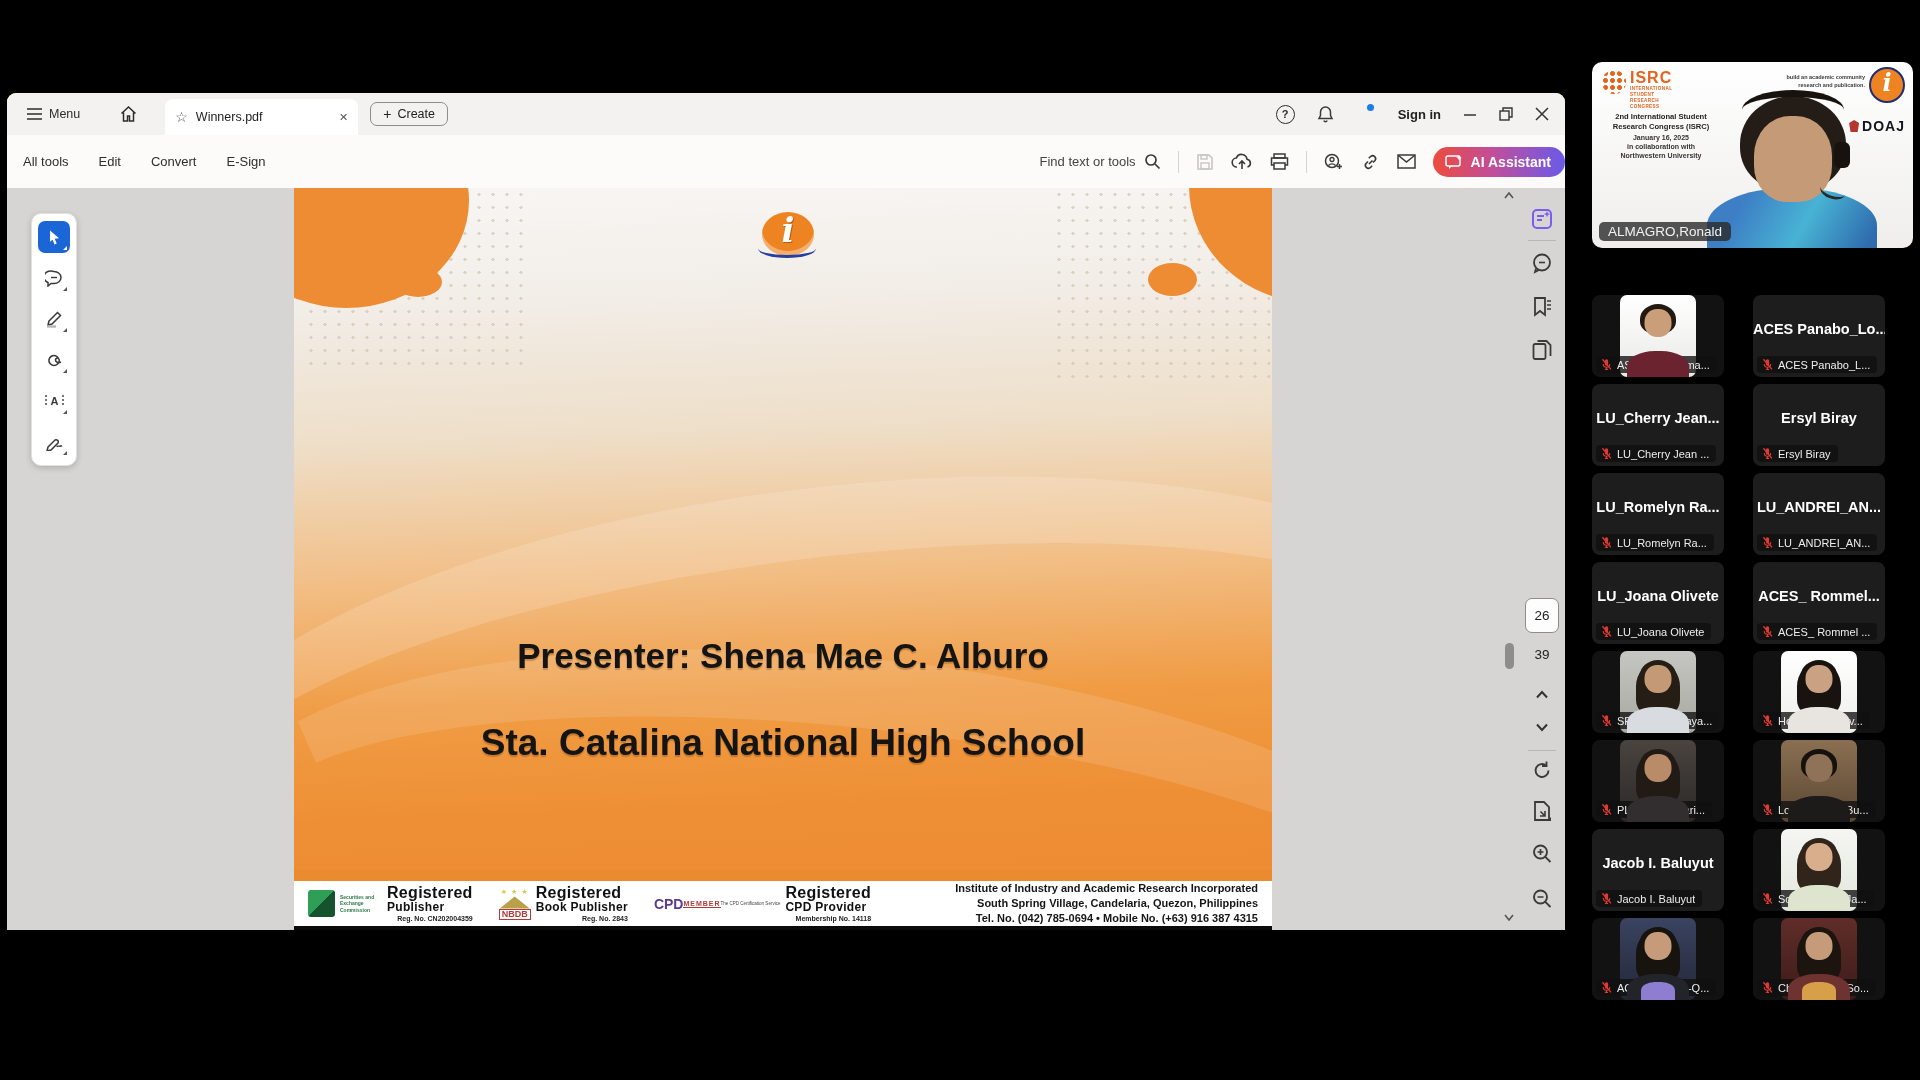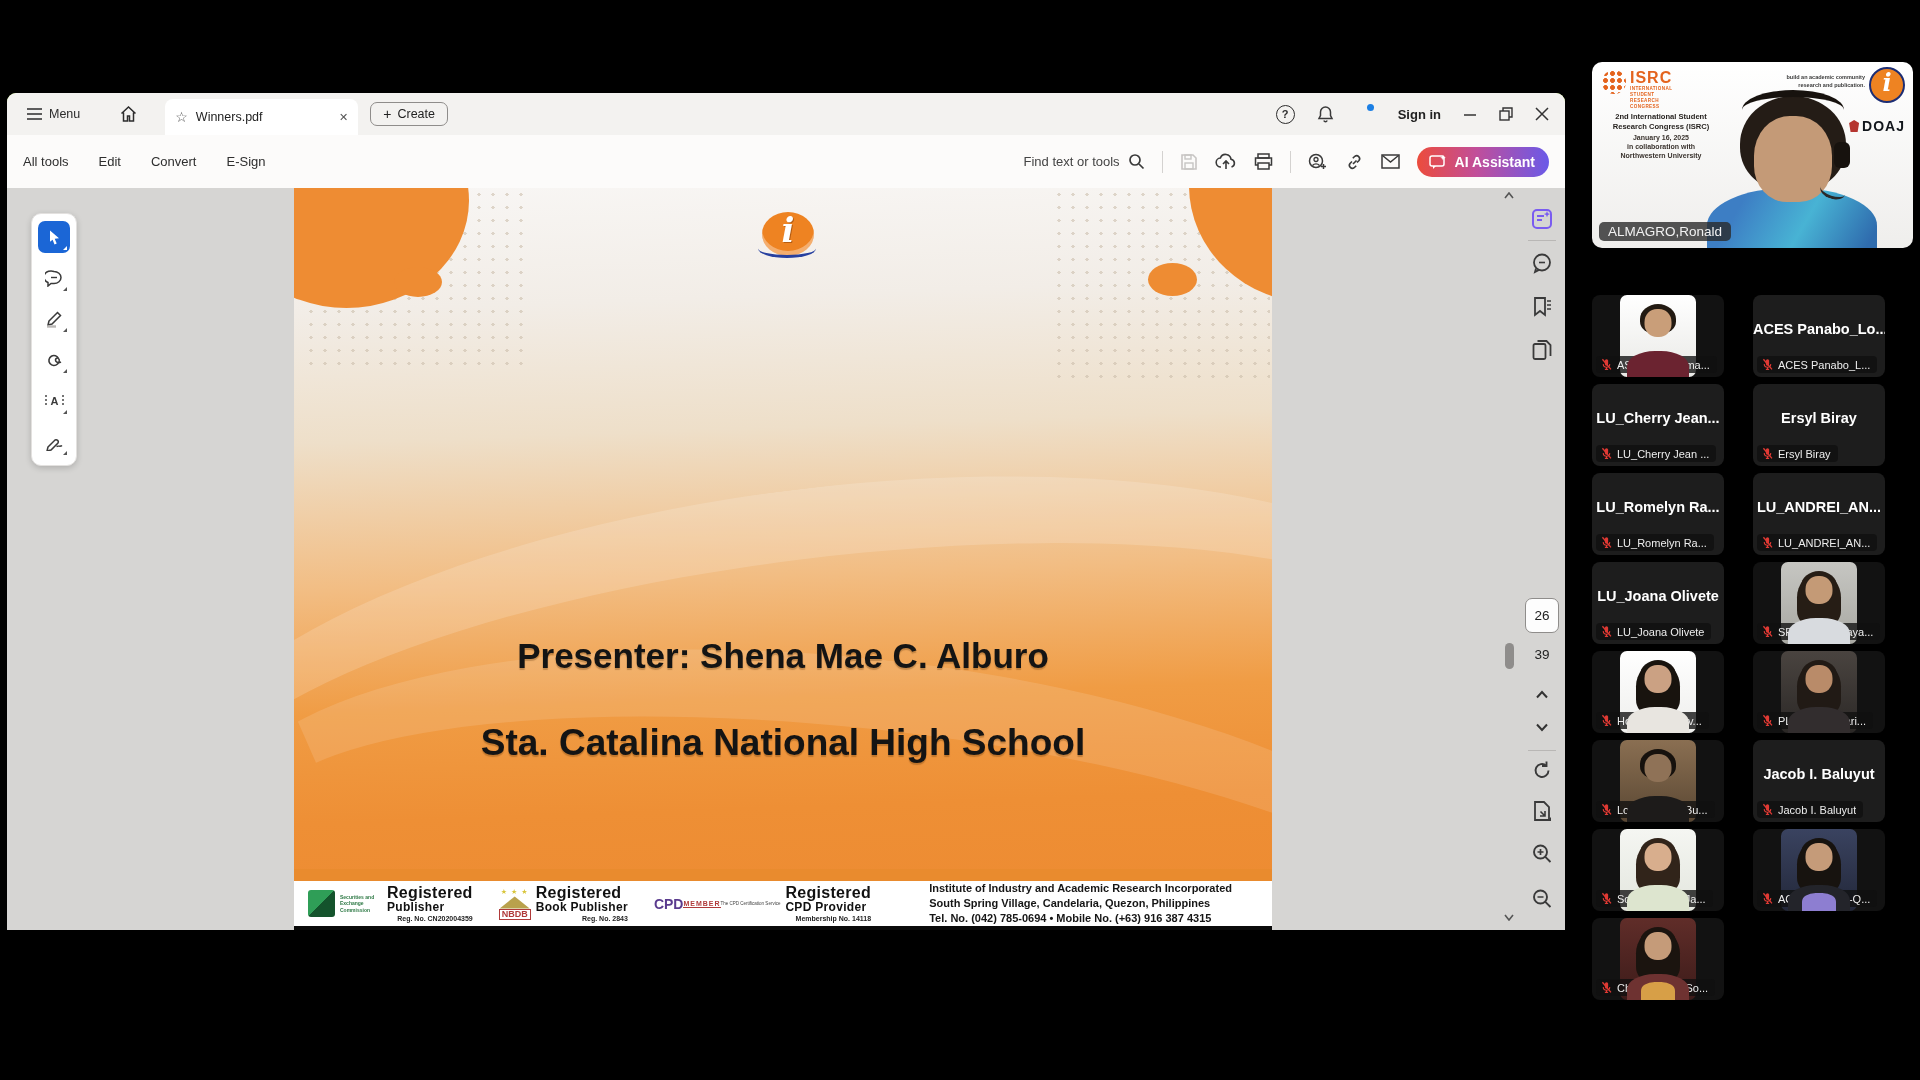--- a/index.html
+++ b/index.html
@@ -25,21 +25,21 @@
   .appgrid{position:relative;width:16px;height:16px;display:grid;grid-template-columns:repeat(3,1fr);gap:2px;}
   .appgrid i{width:3.5px;height:3.5px;border-radius:50%;background:#3a3a3a;}
   .appgrid .bluedot{position:absolute;right:-2px;top:-2px;width:7px;height:7px;border-radius:50%;background:#1b7fe4;}
   .signin{font-size:13px;font-weight:bold;color:#222;margin-left:4px;cursor:pointer;}
   .winbtn{color:#333;font-size:15px;cursor:pointer;display:flex;align-items:center;}
   
   .toolbar{position:absolute;left:0;top:42px;width:100%;height:53px;background:#fcfbfa;border-bottom:1px solid #dcdad8;
     display:flex;align-items:center;}
   .tool-links{display:flex;gap:30px;margin-left:16px;}
   .tool-links span{font-size:13px;color:#2e2e2e;cursor:pointer;}
-  .tool-right{margin-left:auto;display:flex;align-items:center;gap:17px;padding-right:16px;}
+  .tool-right{margin-left:auto;display:flex;align-items:center;gap:17px;}
   .findbox{display:flex;align-items:center;gap:8px;font-size:13px;color:#444;cursor:text;}
   .vsep{width:1px;height:22px;background:#d4d2d0;}
   .ticon{display:flex;align-items:center;cursor:pointer;}
   .ai-pill{display:flex;align-items:center;gap:8px;height:30px;padding:0 14px 0 12px;border-radius:16px;border:none;cursor:pointer;
     background:linear-gradient(90deg,#ec4c3c 0%,#c14e9a 45%,#6a5ae8 100%);color:#fff;font-size:14px;font-weight:bold;}
   
   .docarea{position:absolute;left:0;top:95px;width:100%;height:742px;background:#d6d5d3;}
   
   .left-tools{position:absolute;left:24px;top:25px;width:44px;background:#fff;border:1px solid #e3e1df;border-radius:10px;
     box-shadow:0 2px 6px rgba(0,0,0,.18);display:flex;flex-direction:column;align-items:center;padding:7px 0;gap:9px;}
@@ -75,21 +75,21 @@
   .sec-logo{width:27px;height:27px;background:linear-gradient(135deg,#2f9e57 50%,#14532c 50%);border-radius:3px;}
   .sec-small{width:42px;font-size:5px;line-height:1.25;color:#2f7a46;font-weight:bold;}
   .nbdb-logo{display:flex;flex-direction:column;align-items:center;line-height:1;}
   .nbdb-book{width:30px;height:15px;background:#b9a14c;clip-path:polygon(0 100%,50% 20%,100% 100%);}
   .nbdb-stars{font-size:7px;color:#d8c53a;letter-spacing:1px;margin-bottom:-1px;}
   .nbdb-word{font-size:9px;font-weight:bold;color:#b03a3a;border:1px solid #b03a3a;padding:0 2px;background:#fff;}
   .cpd-logo{display:flex;align-items:center;line-height:1;}
   .cpd-word{font-size:14px;font-weight:bold;color:#5a3b8e;}
   .cpd-member{font-size:7px;font-weight:bold;color:#b03a3a;letter-spacing:1px;border-bottom:1px solid #b03a3a;}
   .cpd-small{font-size:4.5px;color:#444;margin-top:1px;}
-  .org-block{margin-left:auto;margin-right:26px;text-align:left;line-height:1.35;}
+  .org-block{margin-left:auto;text-align:right;line-height:1.35;}
   .org-block div{font-size:11px;font-weight:bold;color:#161616;}
   
   .scrollbar{position:absolute;right:49px;top:0;width:12px;height:742px;}
   .sb-thumb{position:absolute;left:1px;top:455px;width:9px;height:26px;border-radius:5px;background:#8f8d8b;}
   .sb-arrow{position:absolute;left:0;width:12px;text-align:center;color:#555;font-size:10px;line-height:10px;cursor:pointer;}
   
   .right-rail{position:absolute;right:0;top:0;width:46px;height:742px;background:#d6d5d3;}
   .rtool{position:absolute;left:50%;transform:translateX(-50%);cursor:pointer;display:flex;align-items:center;justify-content:center;}
   .rr-div{position:absolute;left:9px;width:28px;height:1px;background:#b9b7b5;}
   .page-box{position:absolute;left:50%;transform:translateX(-50%);top:410px;width:32px;height:33px;border:1px solid #8f8d8b;border-radius:7px;
@@ -623,20 +623,31 @@
       <div class="pill">
           <svg width="13" height="13" viewBox="0 0 16 16">
             <rect x="6" y="1.5" width="4" height="8" rx="2" fill="#e03a34"></rect>
             <path d="M4 7.5a4 4 0 0 0 8 0M8 11.5V14M6 14h4" fill="none" stroke="#e03a34" stroke-width="1.3"></path>
             <path d="M3 1.5 13.5 14" stroke="#e03a34" stroke-width="1.6"></path>
           </svg>
           <span>LU_Joana Olivete</span>
         </div>
     </div>
 
+    <div class="tile">
+      <div class="big-name">ACES_  Rommel...</div>
+      <div class="pill">
+          <svg width="13" height="13" viewBox="0 0 16 16">
+            <rect x="6" y="1.5" width="4" height="8" rx="2" fill="#e03a34"></rect>
+            <path d="M4 7.5a4 4 0 0 0 8 0M8 11.5V14M6 14h4" fill="none" stroke="#e03a34" stroke-width="1.3"></path>
+            <path d="M3 1.5 13.5 14" stroke="#e03a34" stroke-width="1.6"></path>
+          </svg>
+          <span>ACES_ Rommel ...</span>
+        </div>
+    </div>
 
     <div class="tile photo">
       <div class="portrait pt8">
           <div class="p-locks"></div>
           <div class="p-hair"></div>
           <div class="p-head"></div>
           <div class="p-body"></div>
           <div class="p-sash"></div>
         </div>
       <div class="pill">

